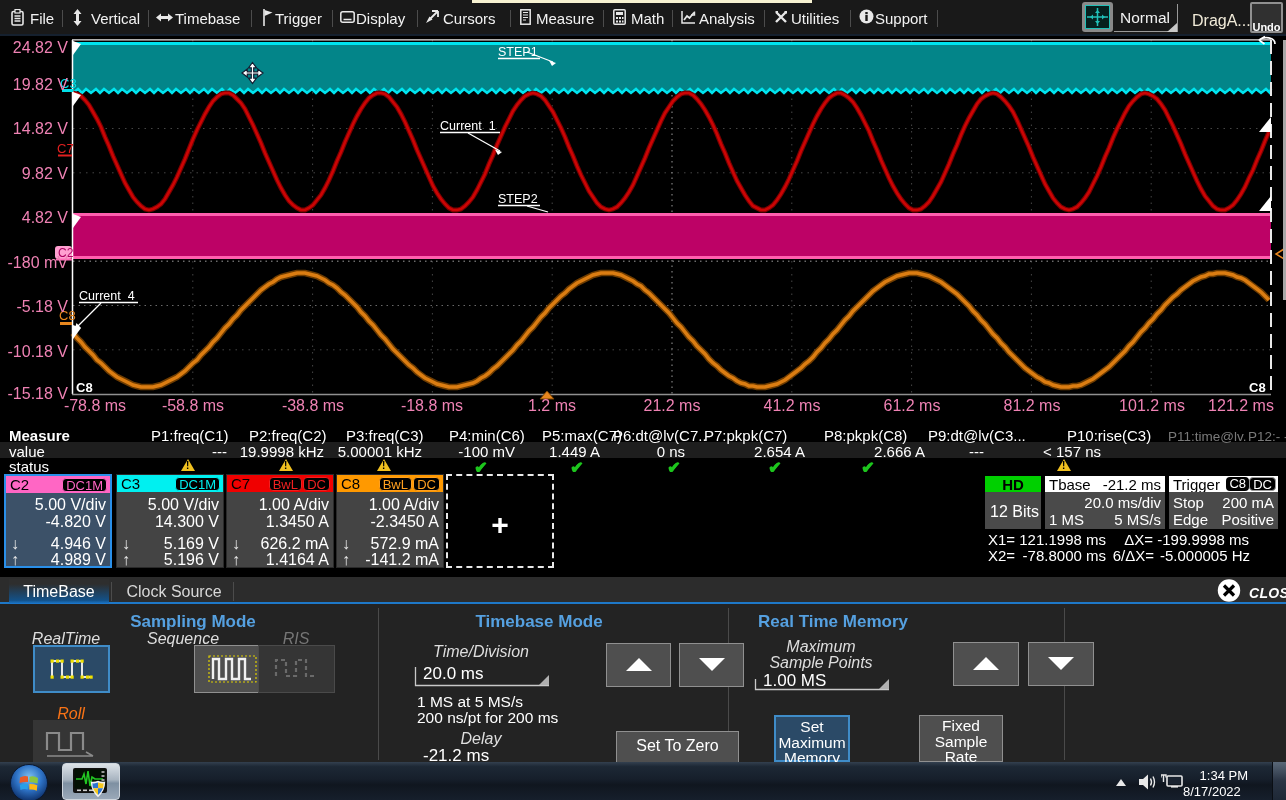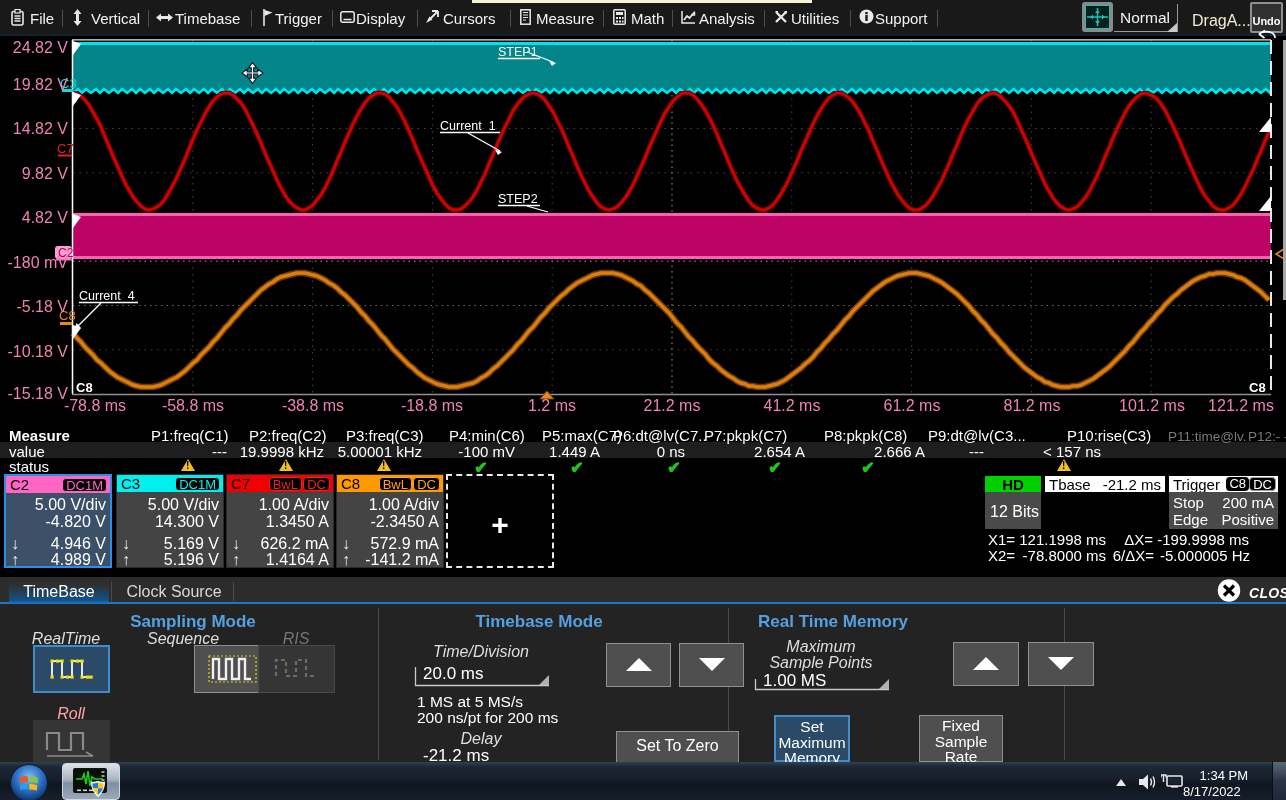--- a/index.html
+++ b/index.html
@@ -257,21 +257,21 @@
   <svg class="ab" style="left:1085px;top:5px;" width="25" height="24">
     <line x1="12.5" y1="3" x2="12.5" y2="21" stroke="#20c0b8" stroke-width="1.5"></line>
     <line x1="2" y1="12" x2="23" y2="12" stroke="#20c0b8" stroke-width="1.5"></line>
     <path d="M12.5 5 L10 8 L15 8 Z M12.5 19 L10 16 L15 16 Z M5 12 L8 9.5 L8 14.5 Z M20 12 L17 9.5 L17 14.5 Z" fill="#20c0b8"></path>
   </svg>
   <div class="ab" style="left:1114px;top:4px;width:64px;height:28px;border-bottom:1px solid #999;border-right:1px solid #999;"></div>
   <span class="mi" style="left:1120px;top:9px;font-size:15.5px;">Normal</span>
   <div class="ab" style="left:1167px;top:23px;width:0;height:0;border-left:10px solid transparent;border-bottom:9px solid #c8c8c8;"></div>
   <span class="mi" style="left:1192px;top:12px;color:#f0ead8;font-size:16px;">DragA...</span>
   <div class="ab" style="left:1250px;top:2px;width:33px;height:31px;background:#303030;border:2px solid #909090;border-radius:2px;">
-    <div style="color:#fff;font-size:11px;font-weight:bold;text-align:center;margin-top:11px;">Undo</div>
+    <div style="color:#fff;font-size:11px;font-weight:bold;text-align:center;margin-top:17px;">Undo</div>
     <svg width="29" height="14" style="margin-top:-2px;">
           <path d="M23 11 C23 4 12 3 7 7 M7 7 L13 3.5 M7 7 L12.5 11" stroke="#fff" stroke-width="1.7" fill="none"></path>
         </svg>
   </div>
 </div>
 
 <div class="ab" style="left:0;top:427px;width:1286px;height:15px;background:#000;"></div>
 <div class="ab" style="left:0;top:442px;width:1286px;height:16px;background:#1e1e1e;"></div>
 <span class="mh" style="left:9px;top:427px;font-weight:bold;">Measure</span>
 <span class="mh" style="left:151px;top:427px;">P1:freq(C1)</span>
@@ -366,20 +366,25 @@
   <div class="ibh" style="background:#00d000;text-align:center;font-weight:bold;">HD</div>
   <div class="ibb">
         <span style="position:absolute;left:5px;top:11px;font-size:16px;">12 Bits</span>
       </div>
 </div>
 <div class="ib" style="left:1045px;top:476px;width:120px;height:53px;">
   <div class="ibh">
         <span style="position:absolute;left:4px;">Tbase</span>
         <span style="position:absolute;right:4px;">-21.2 ms</span>
       </div>
+  <div class="ibb">
+    <span style="position:absolute;right:4px;top:2px;">20.0 ms/div</span>
+    <span style="position:absolute;left:4px;top:19px;">1 MS</span>
+    <span style="position:absolute;right:4px;top:19px;">5 MS/s</span>
+  </div>
 </div>
 <div class="ib" style="left:1169px;top:476px;width:109px;height:53px;">
   <div class="ibh">
         <span style="position:absolute;left:4px;">Trigger</span>
     <span class="badge" style="right:29px;top:1px;color:#fff;">C8</span>
     <span class="badge" style="right:2px;top:1px;color:#fff;border:1px solid #999;">DC</span>
       </div>
   <div class="ibb">
     <span style="position:absolute;left:4px;top:2px;">Stop</span>
     <span style="position:absolute;right:4px;top:2px;">200 mA</span>
@@ -442,21 +447,21 @@
     <svg width="74" height="46">
           <path d="M18 33 L18 13 L24 13 L24 33 L31 33 L31 13 L37 13 L37 33 L44 33 L44 13 L50 13 L50 33 L56 33" stroke="#f0f0f0" stroke-width="2.4" fill="none"></path>
     <rect x="14" y="10" width="47" height="26" fill="none" stroke="#e0d000" stroke-width="1.2" stroke-dasharray="2,2"></rect>
         </svg>
   </div>
   <div class="btndim" style="left:258px;top:68px;width:77px;height:48px;">
     <svg width="73" height="44">
           <path d="M17 30 L17 14 L27 14 L27 30 L37 30 L37 14 L47 14 L47 30 L56 30" stroke="#6a6a6a" stroke-width="2.2" fill="none" stroke-dasharray="4,3"></path>
         </svg>
   </div>
-  <div class="ital" style="left:71px;top:128px;color:#fca5a5;">Roll</div>
+  <div class="ital" style="left:71px;top:128px;color:#f97316;">Roll</div>
   <div class="btndim" style="left:33px;top:143px;width:77px;height:42px;border:none;background:#353535;">
     <svg width="77" height="42">
           <path d="M14 30 L14 13 L26 13 L26 30 L38 30 L38 13 L50 13 L50 30" stroke="#8a8a8a" stroke-width="2.2" fill="none"></path>
           <path d="M14 36 L60 36 M60 36 L53 32" stroke="#8a8a8a" stroke-width="1.6" fill="none"></path>
         </svg>
   </div>
 
   <div class="bluehead" style="left:539px;top:35px;">Timebase Mode</div>
   <div class="ital" style="left:481px;top:66px;">Time/Division</div>
   <div class="wtxt" style="left:423px;top:87px;font-size:17px;">20.0 ms</div>

